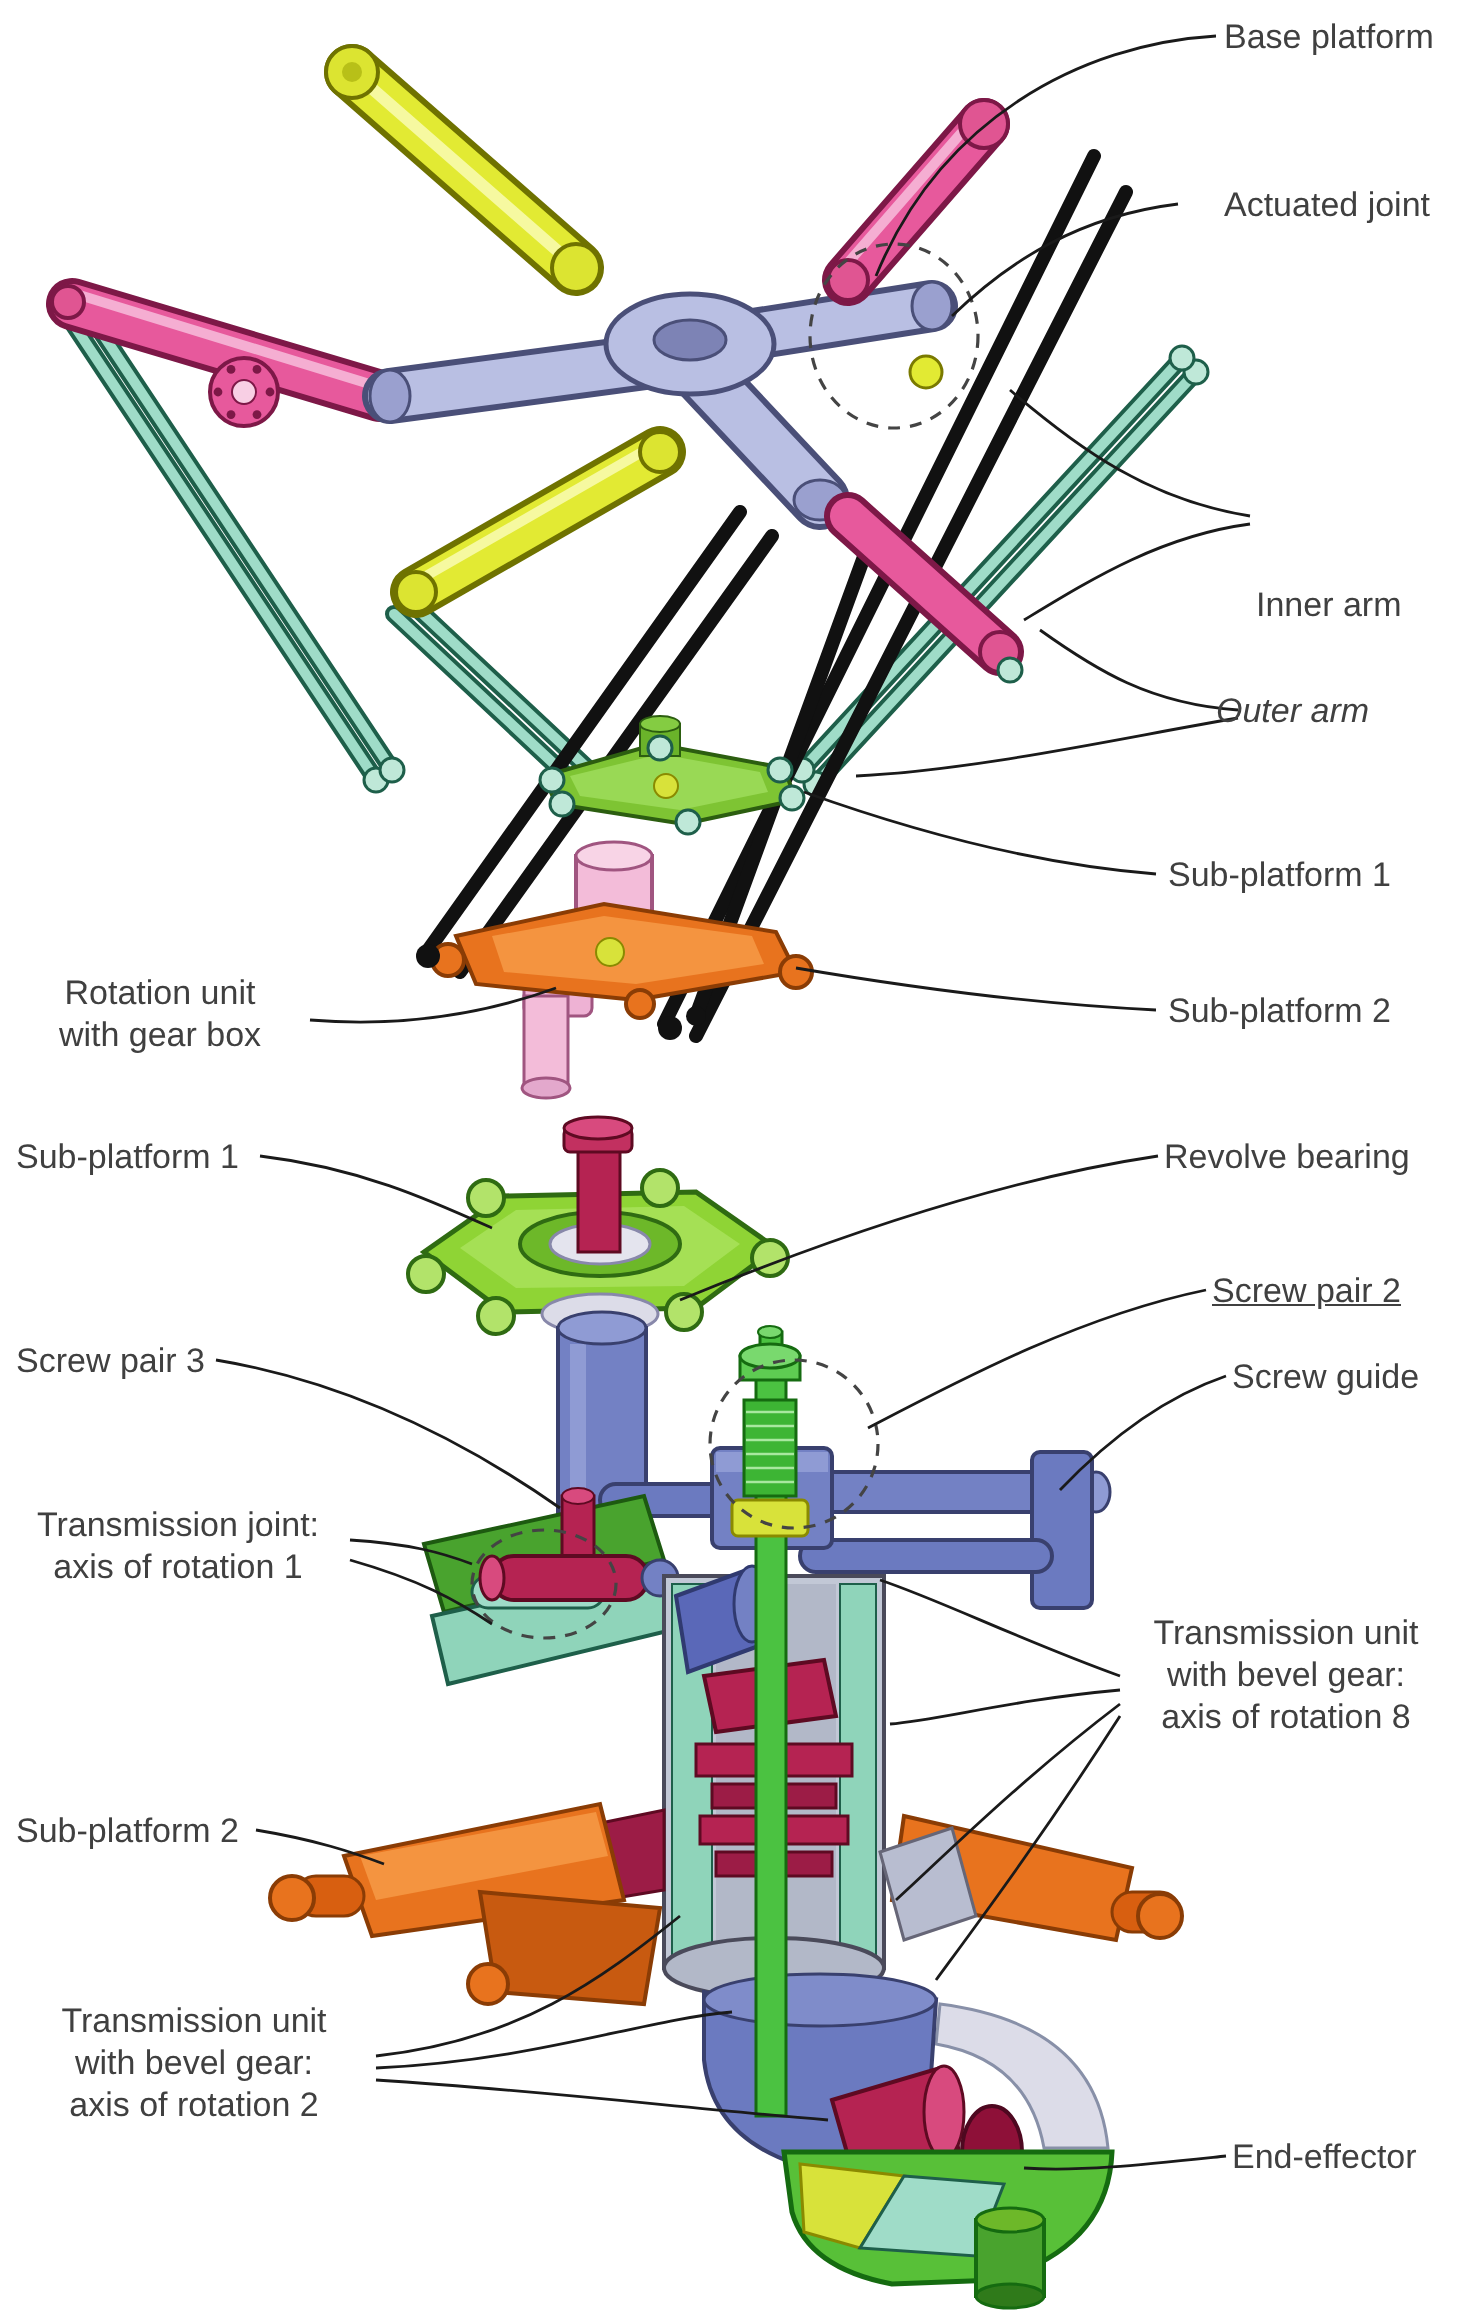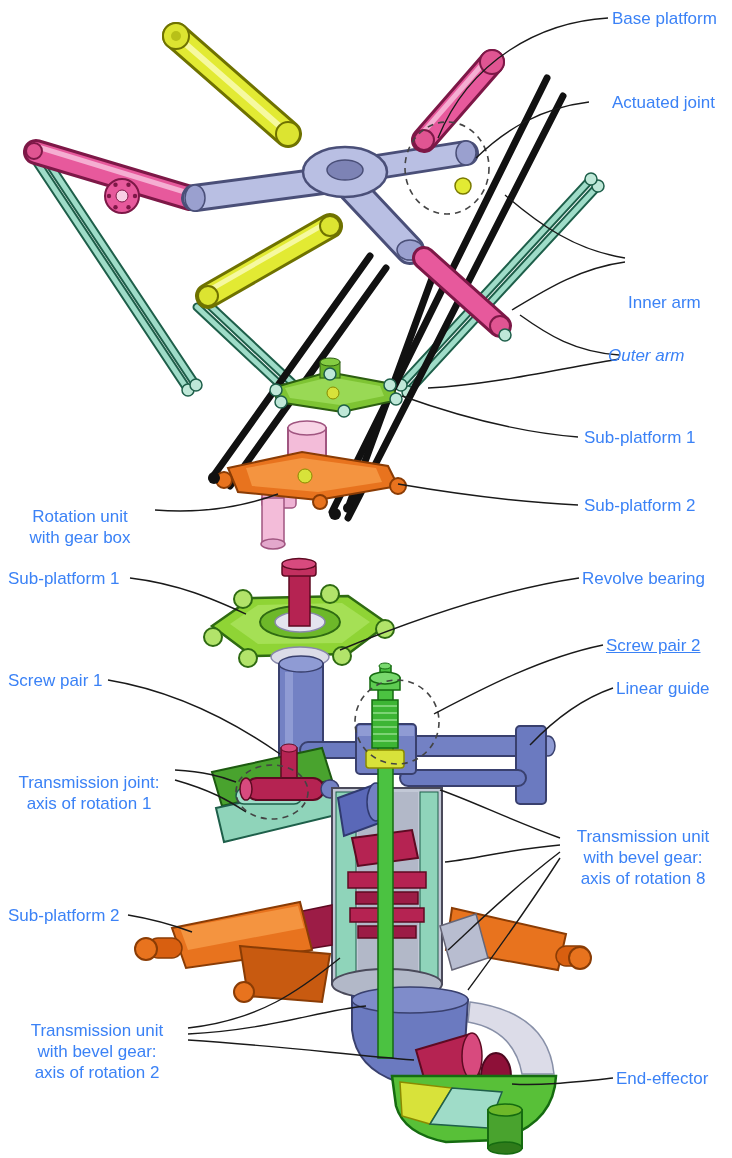--- a/index.html
+++ b/index.html
@@ -1,20 +1,20 @@
 <!DOCTYPE html>
 <html><head>
 <meta charset="utf-8">
 <style>
   html,body{margin:0;padding:0;background:#ffffff;}
   #page{position:relative;width:732px;height:1158px;background:#ffffff;overflow:hidden;
         font-family:"Liberation Sans", sans-serif;color:#000;}
   svg{position:absolute;left:0;top:0;}
-  .label{position:absolute;font-size:17px;line-height:21px;color:#3b82f6;white-space:nowrap;}
-  .label.block{white-space:normal;text-align:center;margin-top:20px;}
+  .label{position:absolute;font-size:17px;line-height:21px;color:#404040;white-space:nowrap;}
+  .label.block{white-space:normal;text-align:center;}
 </style>
 </head>
 <body>
 
 <div id="page">
 
 <svg width="732" height="1158" viewBox="0 0 732 1158">
 
   <g>
 
@@ -319,22 +319,22 @@
   <div class="label" style="left:584px;top:495px;">Sub-platform 2</div>
 
   <div class="label block" style="left:10px;top:486px;width:140px;">
     <div>Rotation unit</div>
     <div>with gear box</div>
   </div>
 
   <div class="label" style="left:8px;top:568px;">Sub-platform 1</div>
   <div class="label" style="left:582px;top:568px;">Revolve bearing</div>
   <div class="label" style="left:606px;top:635px;text-decoration:underline;">Screw pair 2</div>
-  <div class="label" style="left:616px;top:678px;">Linear guide</div>
-  <div class="label" style="left:8px;top:670px;">Screw pair 1</div>
+  <div class="label" style="left:616px;top:678px;">Screw guide</div>
+  <div class="label" style="left:8px;top:670px;">Screw pair 3</div>
 
   <div class="label block" style="left:4px;top:752px;width:170px;">
     <div>Transmission joint:</div>
     <div>axis of rotation 1</div>
   </div>
 
   <div class="label block" style="left:558px;top:806px;width:170px;">
     <div>Transmission unit</div>
     <div>with bevel gear:</div>
     <div>axis of rotation 8</div>

